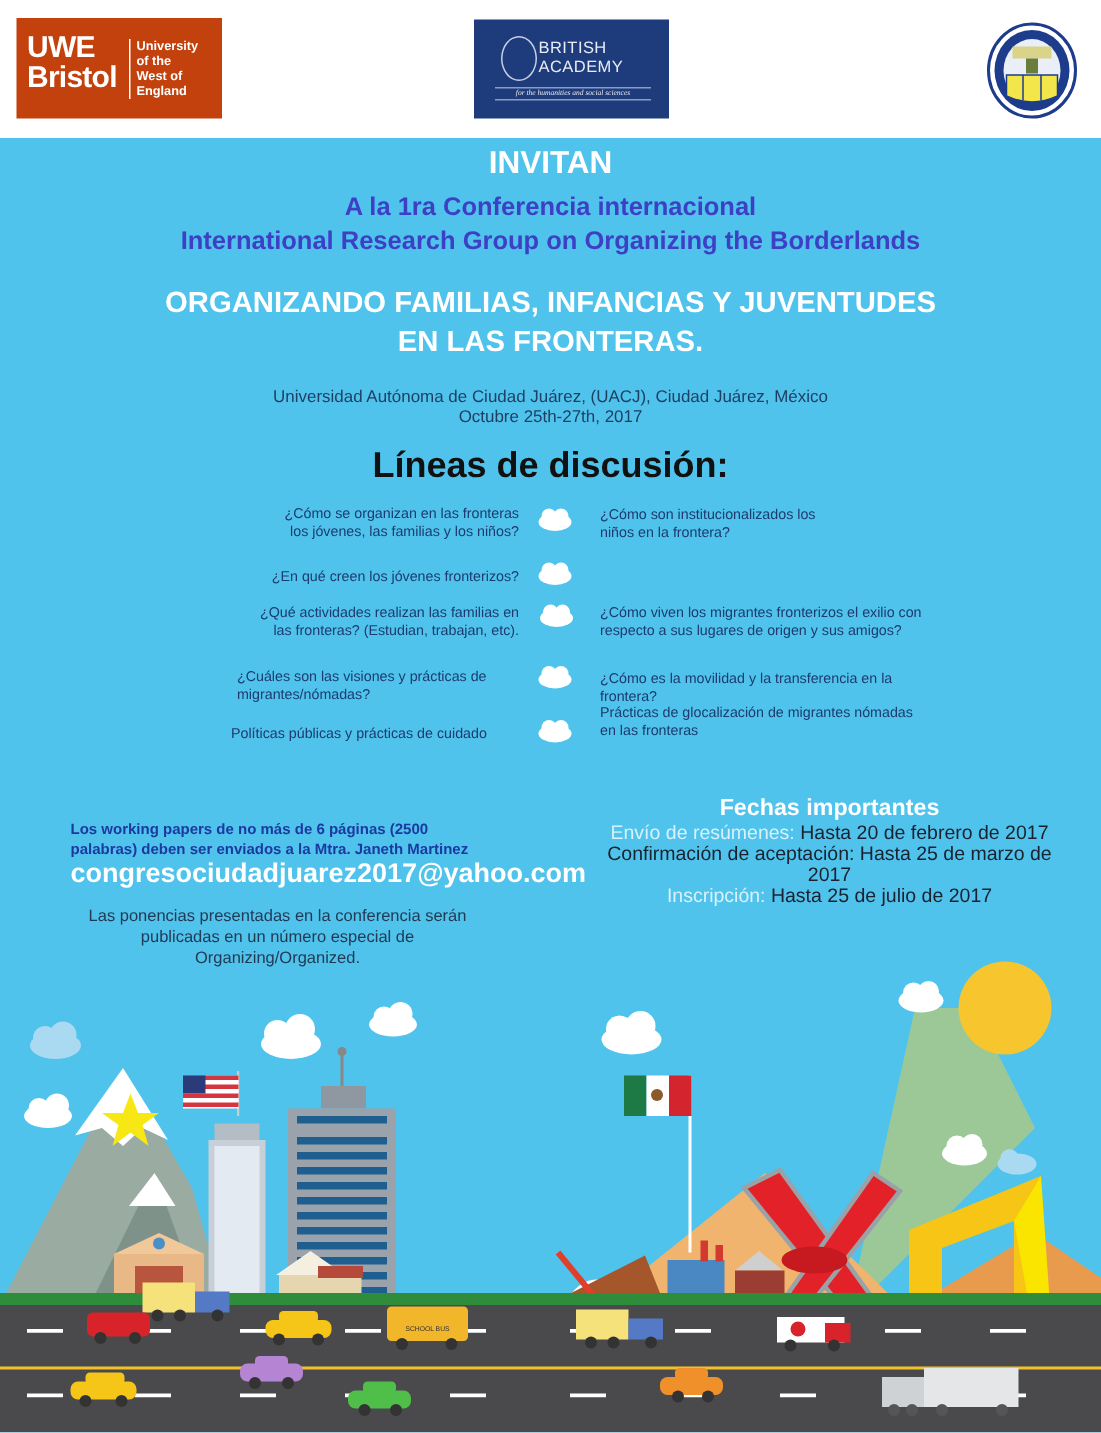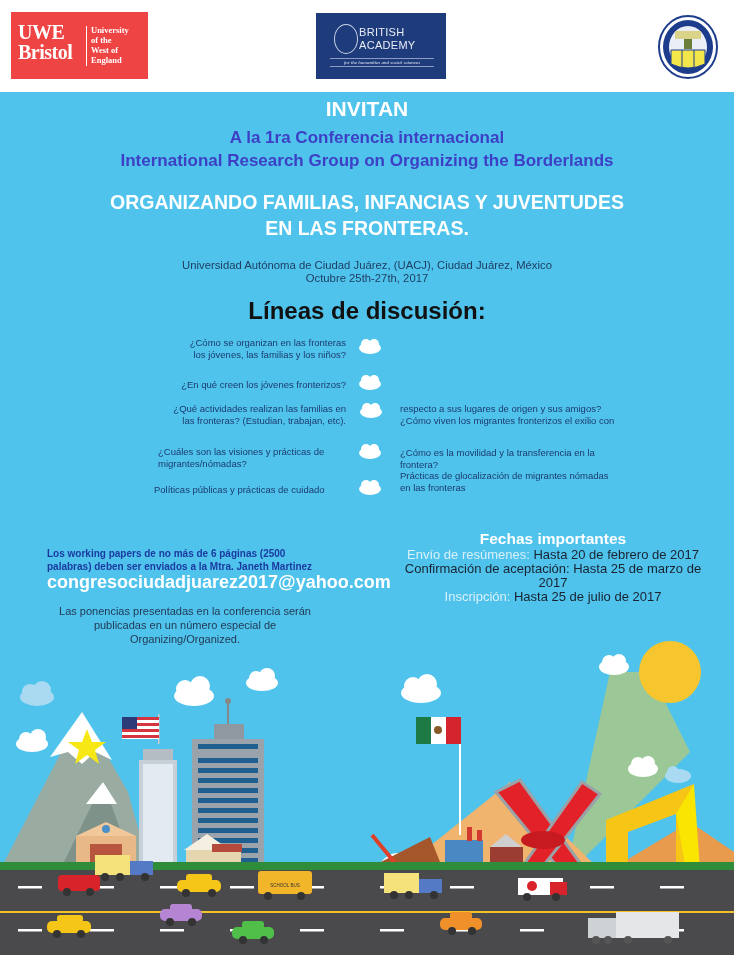--- a/index.html
+++ b/index.html
@@ -1,20 +1,20 @@
 <!DOCTYPE html>
 <html><head>
 <meta charset="utf-8">
 <style>
   * { box-sizing: border-box; margin: 0; padding: 0; }
   html, body { width: 734px; height: 955px; overflow: hidden; background: #ffffff; }
   body { position: relative; font-family: "Liberation Sans", sans-serif; }
 
   .header { position: absolute; left: 0; top: 0; width: 734px; height: 92px; background: #ffffff; }
-  .uwe { position: absolute; left: 11px; top: 12px; width: 137px; height: 67px; background: #ef4444; color: #fff; font-family: Liberation Serif, serif; }
+  .uwe { position: absolute; left: 11px; top: 12px; width: 137px; height: 67px; background: #c2410c; color: #fff; }
   .uwe .big { position: absolute; left: 7px; top: 10px; font-weight: bold; font-size: 20px; line-height: 20px; letter-spacing: -0.5px; }
   .uwe .divider { position: absolute; left: 75px; top: 14px; width: 1px; height: 40px; background: #fff; }
   .uwe .small { position: absolute; left: 80px; top: 13px; font-size: 8.5px; line-height: 10px; font-weight: bold; }
 
   .ba { position: absolute; left: 316px; top: 13px; width: 130px; height: 66px; background: #1e3c7b; color: #e8ecf5; }
   .ba .seal { position: absolute; left: 18px; top: 11px; width: 24px; height: 30px; border-radius: 50%; border: 1px solid #c8d0e5; }
   .ba .name { position: absolute; left: 43px; top: 13px; font-family: Liberation Sans, sans-serif; font-size: 11px; line-height: 13px; letter-spacing: 0.3px; }
   .ba .tag { position: absolute; left: 14px; top: 45px; width: 104px; font-family: "Liberation Serif", serif; font-style: italic; font-size: 5px; border-top: 1px solid #8b9bc3; border-bottom: 1px solid #8b9bc3; padding: 1px 0; text-align: center; }
 
   .uacj { position: absolute; left: 657px; top: 14px; width: 62px; height: 66px; }
@@ -334,23 +334,27 @@
     <div>las fronteras? (Estudian, trabajan, etc).</div>
   </div>
   <div class="topic left" style="left:150px; top:354px; width:196px; text-align:left; padding-left:8px;">
     <div>¿Cuáles son las visiones y prácticas de</div>
     <div>migrantes/nómadas?</div>
   </div>
   <div class="topic left" style="left:140px; top:392px; width:206px; text-align:left; padding-left:14px;">
     <div>Políticas públicas y prácticas de cuidado</div>
   </div>
 
+  <div class="topic" style="left:400px; top:246px; width:260px;">
+    <div>¿Cómo son institucionalizados los</div>
+    <div>niños en la frontera?</div>
+  </div>
   <div class="topic" style="left:400px; top:311px; width:280px;">
+    <div>¿Cómo viven los migrantes fronterizos el exilio con</div>
     <div>respecto a sus lugares de origen y sus amigos?</div>
-    <div>¿Cómo viven los migrantes fronterizos el exilio con</div>
   </div>
   <div class="topic" style="left:400px; top:355px; width:260px;">
     <div>¿Cómo es la movilidad y la transferencia en la</div>
     <div>frontera?</div>
   </div>
   <div class="topic" style="left:400px; top:378px; width:260px;">
     <div>Prácticas de glocalización de migrantes nómadas</div>
     <div>en las fronteras</div>
   </div>
 

